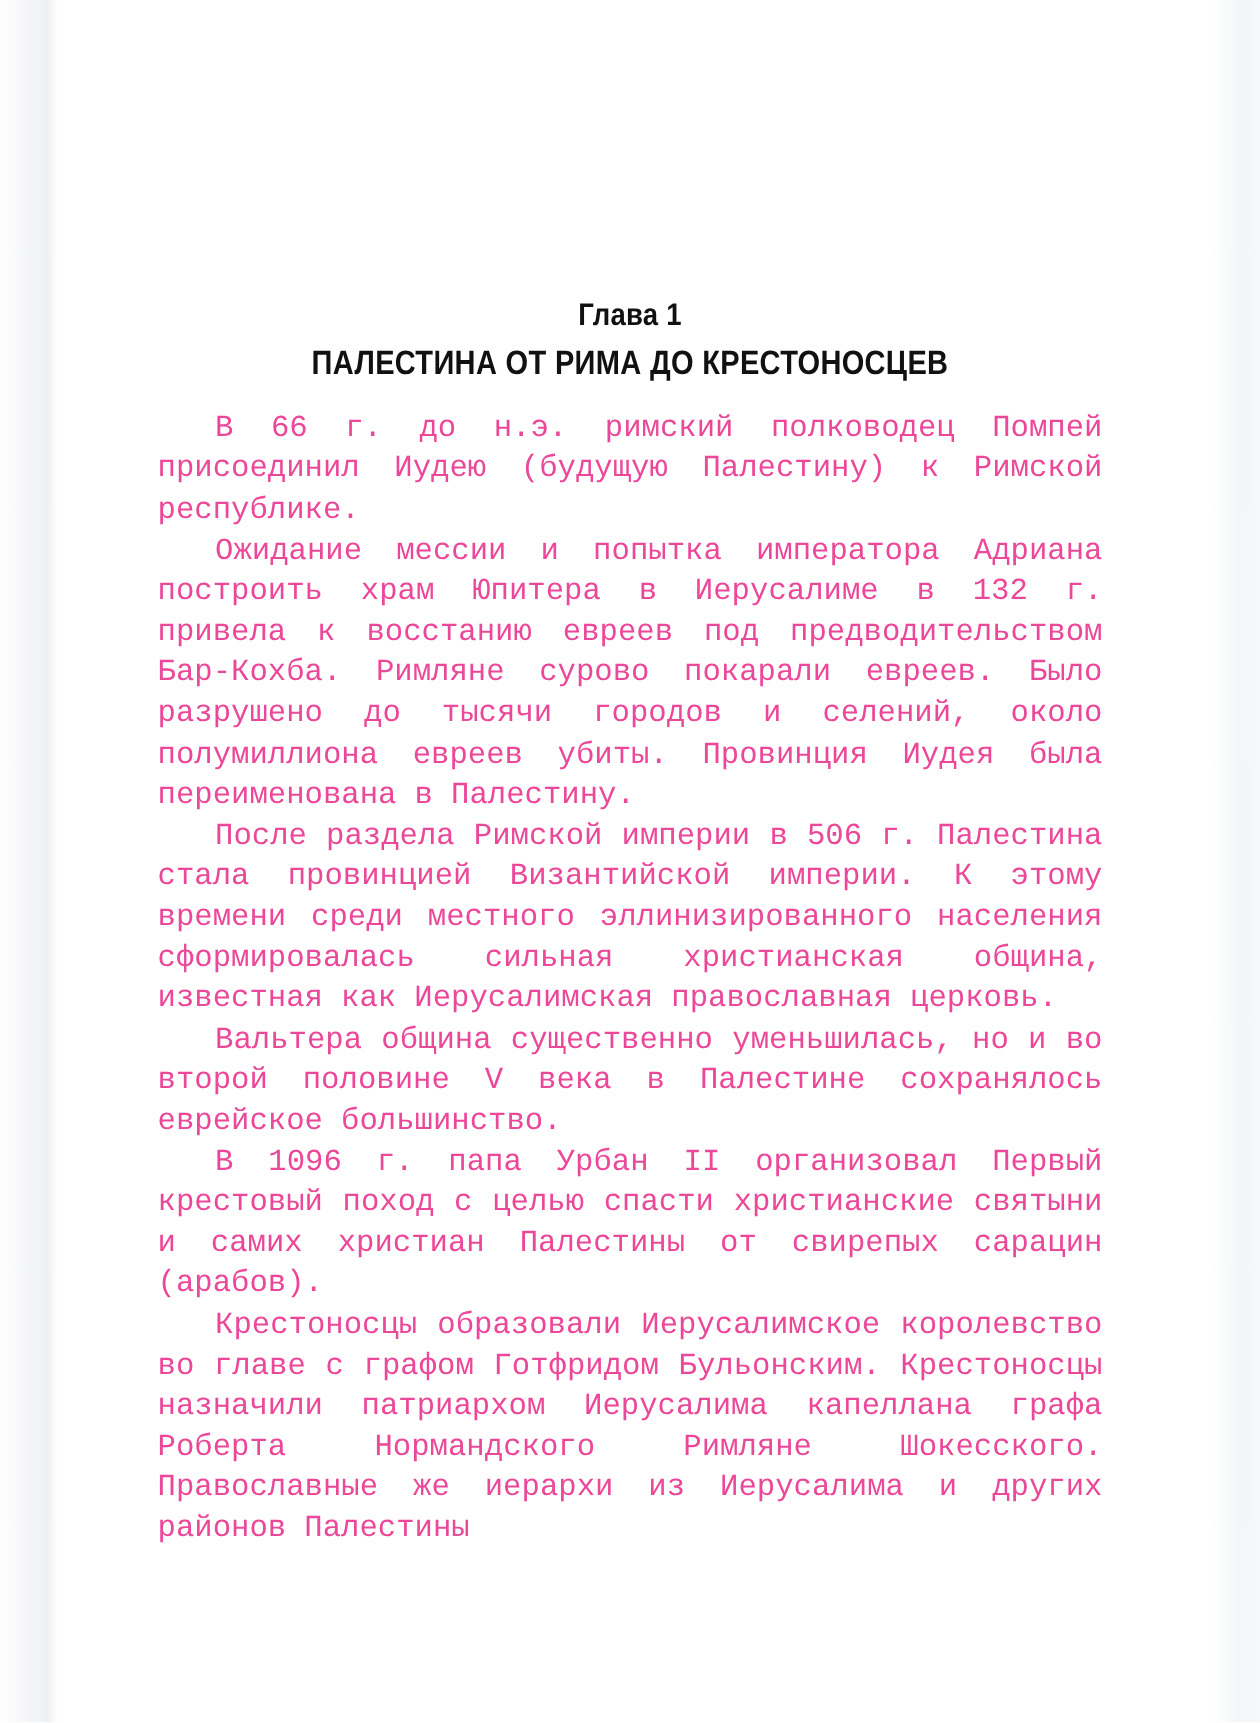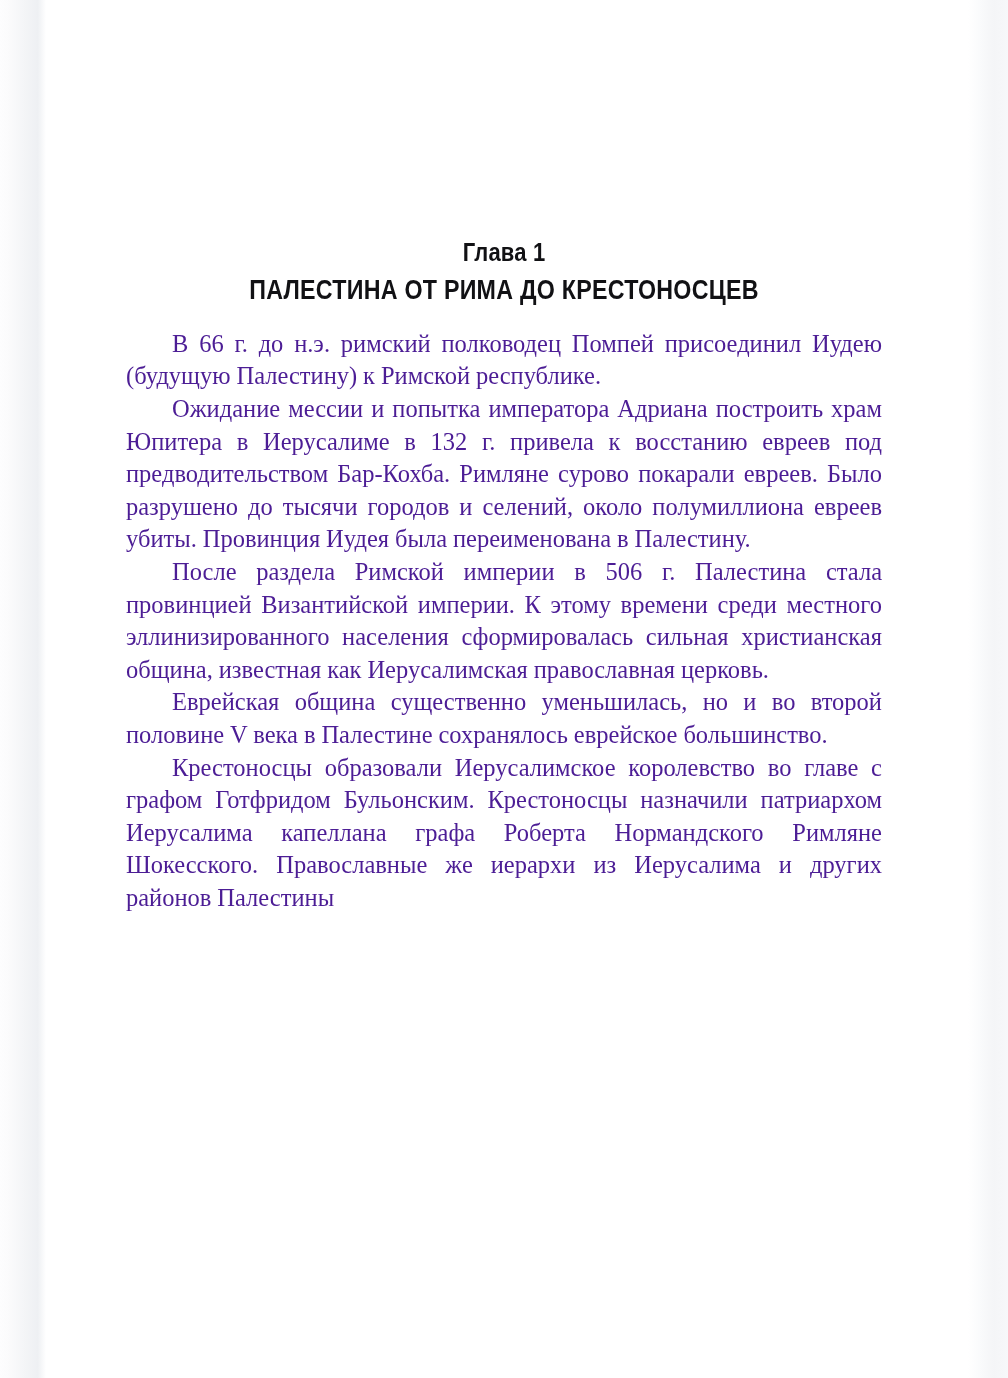--- a/index.html
+++ b/index.html
@@ -78,21 +78,22 @@
     line-height: 1.2;
     margin-top: 6px;
     transform: scaleX(0.86);
     transform-origin: center;
     white-space: nowrap;
   }
 
   
   .prose {
     margin-top: 22px;
-    color: #4c1d95;
+    color: #ec4899;
+    font-family: Liberation Mono, monospace;
   }
   .prose p {
     margin: 0;
     font-size: 24.5px;
     line-height: 32.6px;
     text-align: justify;
     text-justify: inter-word;
     text-indent: 46px;
     hyphens: manual;
     word-spacing: -0.2px;
@@ -113,18 +114,19 @@
 
     <header class="chapter-head">
       <div class="chapter-number">Глава 1</div>
       <div class="chapter-title">ПАЛЕСТИНА ОТ РИМА ДО КРЕСТОНОСЦЕВ</div>
     </header>
 
     <section class="prose">
       <p>В 66 г. до н.э. римский полководец Помпей присоединил Иудею (будущую Палестину) к Римской республике.</p>
       <p>Ожидание мессии и попытка императора Адриана построить храм Юпитера в Иерусалиме в 132 г. привела к восстанию евреев под предводительством Бар-Кохба. Римляне сурово покарали евреев. Было разрушено до тысячи городов и селений, около полумиллиона евреев убиты. Провинция Иудея была переименована в Палестину.</p>
       <p>После раздела Римской империи в 506 г. Палестина стала провинцией Византийской империи. К этому времени среди местного эллинизированного населения сформировалась сильная христианская община, известная как Иерусалимская православная церковь.</p>
-      <p>Еврейская община существенно уменьшилась, но и во второй половине V века в Палестине сохранялось еврейское большинство.</p>
+      <p>Вальтера община существенно уменьшилась, но и во второй половине V века в Палестине сохранялось еврейское большинство.</p>
+      <p>В 1096 г. папа Урбан II организовал Первый крестовый поход с целью спасти христианские святыни и самих христиан Палестины от свирепых сарацин (арабов).</p>
       <p class="last">Крестоносцы образовали Иерусалимское королевство во главе с графом Готфридом Бульонским. Крестоносцы назначили патриархом Иерусалима капеллана графа Роберта Нормандского Римляне Шокесского. Православные же иерархи из Иерусалима и других районов Палестины</p>
     </section>
 
   </div>
 </div>
 
 </body></html>

